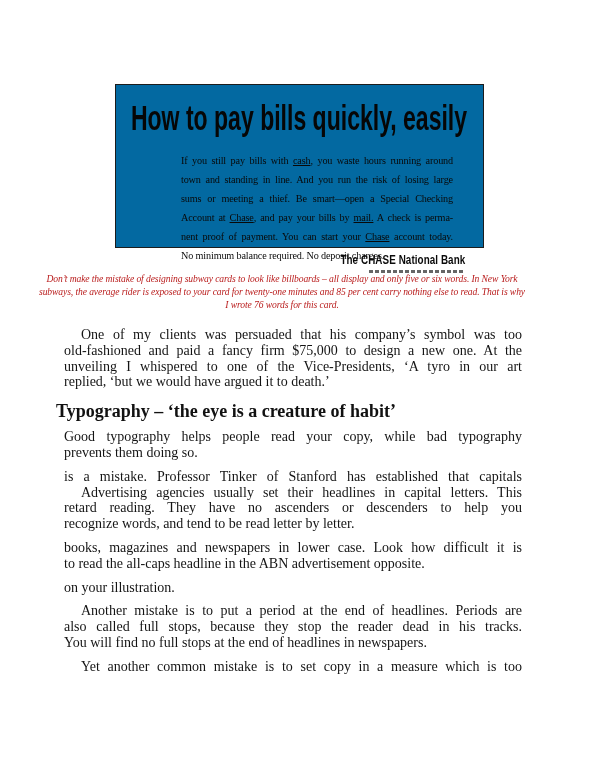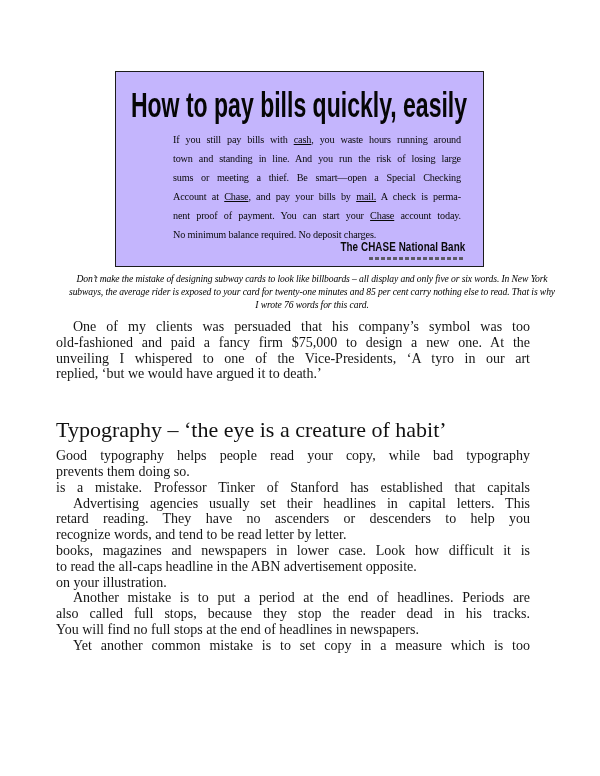--- a/index.html
+++ b/index.html
@@ -3,22 +3,22 @@
 <meta charset="utf-8">
 <style>
   html,body { margin:0; padding:0; background:#ffffff; }
   .page {
     position:relative; width:600px; height:776px; background:#ffffff;
     font-family:"Liberation Serif", serif; color:#141414; overflow:hidden;
   }
 
   
   .ad-box {
-    position:absolute; left:115px; top:71px; width:369px; height:196px;
-    border:1.5px solid #1c1c1c; background:#c4b5fd; box-sizing:border-box;
+    position:absolute; left:115px; top:84px; width:369px; height:164px;
+    border:1.5px solid #1c1c1c; background:#0369a1; box-sizing:border-box;
   }
   .ad-headline-svg { position:absolute; left:0; top:0; width:100%; height:56px; }
   .ad-headline-svg text {
     font-family:"Liberation Sans", sans-serif; font-weight:bold;
     fill:#060606;
   }
   .ad-body { position:absolute; left:57px; top:58px; width:288px; color:#090909; }
   .adline { font-size:10.2px; line-height:19.1px; letter-spacing:-0.15px; }
   .ad-sig {
     position:absolute; right:18px; top:168px; line-height:14px;
@@ -26,37 +26,37 @@
     color:#0a0a0a; transform:scaleX(0.82); transform-origin:100% 50%;
     white-space:nowrap; letter-spacing:0.1px;
   }
   .ad-fineprint {
     position:absolute; right:18px; top:185px; width:96px; height:2.5px;
     background:repeating-linear-gradient(90deg,#4a4a4a 0 4px,transparent 4px 6px);
     opacity:.85;
   }
 
   
-  .caption { position:absolute; left:42px; top:272px; width:540px; color:#000000; }
+  .caption { position:absolute; left:12px; top:272px; width:540px; color:#b91c1c; }
   .capline {
     font-size:9.6px; line-height:13px; letter-spacing:-0.1px;
     font-style:italic; text-align:center; white-space:nowrap;
   }
 
   
   .main-text { position:absolute; left:56px; top:319px; width:474px; }
-  .para { margin:0; }
+  .para { margin:8px; }
   .bline { font-size:14px; line-height:15.8px; }
   .jl { text-align:justify; text-align-last:justify; }
   .ind { text-indent:17px; }
   .st-i { }
   .st-u { text-decoration:underline; text-underline-offset:1px; }
   .section-heading {
-    font-size:22px; line-height:20px; font-weight:normal;
-    margin:38px 0 8px 0; color:#111111;
+    font-size:18px; line-height:20px; font-weight:bold;
+    margin:11px 0 8px 0; color:#111111;
   }
 </style>
 </head>
 <body>
 
 <div class="page">
 
   <div class="ad-box">
     <svg class="ad-headline-svg" viewBox="0 0 369 56">
       <text x="184" y="45" text-anchor="middle" font-size="36" textLength="338" lengthAdjust="spacingAndGlyphs">How to pay bills quickly, easily</text>

